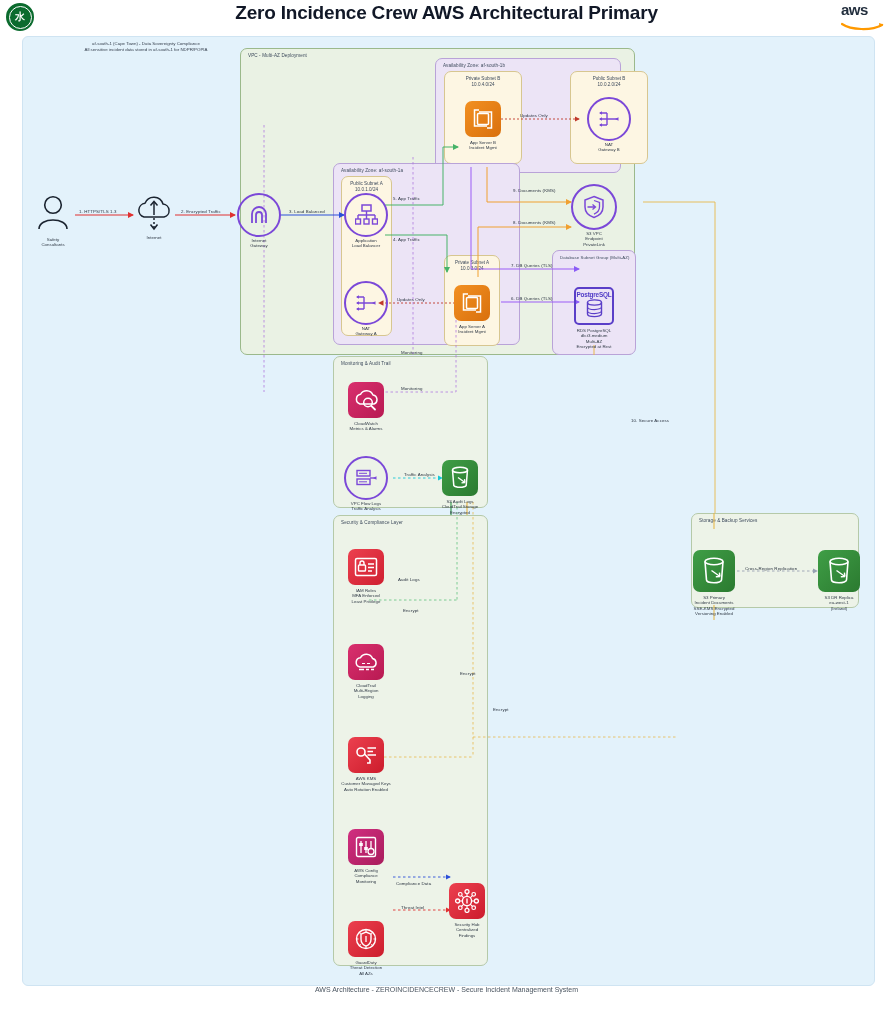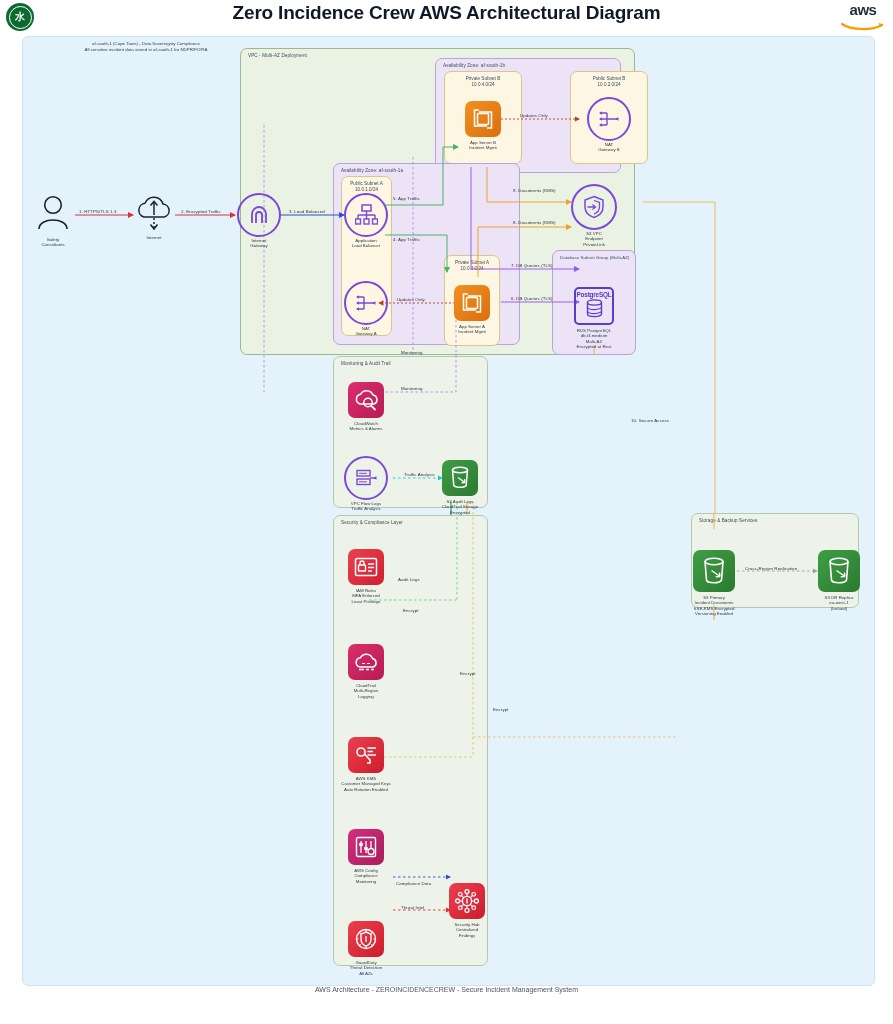--- a/index.html
+++ b/index.html
@@ -10,21 +10,21 @@
   #header{position:absolute;left:0;top:0;width:893px;height:32px;}
   #page-title{position:absolute;left:0;top:2px;width:893px;text-align:center;
               font-size:19px;font-weight:bold;letter-spacing:-.2px;color:#111827;}
   #org-logo{position:absolute;left:6px;top:3px;width:28px;height:28px;border-radius:50%;
             background:#0b6b2e;border:2px solid #0b6b2e;box-sizing:border-box;
             display:flex;align-items:center;justify-content:center;}
   #org-logo .ring{width:21px;height:21px;border-radius:50%;border:1.6px solid #ffffff;
             display:flex;align-items:center;justify-content:center;
             font-size:10px;color:#fff;font-weight:bold;line-height:1;}
   #aws-logo{position:absolute;right:8px;top:3px;width:44px;height:26px;}
-  #aws-logo .txt{font-size:15px;font-weight:bold;color:#232f3e;letter-spacing:-.5px;line-height:14px;text-align:center;}
+  #aws-logo .txt{font-size:15px;font-weight:bold;color:#232f3e;letter-spacing:-.5px;line-height:14px;}
   #aws-logo .smile{margin-top:1px;}
 
   
   #canvas{position:absolute;left:22px;top:36px;width:851px;height:948px;
           background:#e3f2fb;border:1px solid #cfe4f2;border-radius:6px;}
 
   .box{position:absolute;box-sizing:border-box;border-radius:7px;}
   .box > .boxlabel{position:absolute;left:7px;top:4px;font-size:4.6px;color:#3d4a5c;
                    white-space:nowrap;letter-spacing:.1px;}
 
@@ -49,21 +49,21 @@
   #footer{position:absolute;left:0;top:986px;width:893px;text-align:center;
           font-size:7px;color:#4a5560;}
 </style>
 </head>
 <body>
 
 <div id="header">
   <div id="org-logo">
     <div class="ring">水</div>
   </div>
-  <div id="page-title">Zero Incidence Crew AWS Architectural Diagram</div>
+  <div id="page-title">Zero Incidence Crew AWS Architectural Primary</div>
   <div id="aws-logo">
     <div class="txt">aws</div>
     <svg class="smile" width="44" height="9" viewBox="0 0 44 9">
       <path d="M1 2 C10 8, 30 9, 41 3" stroke="#ff9900" stroke-width="2.2" fill="none" stroke-linecap="round"></path>
       <path d="M38 1 L42.5 2.6 L38.5 5.4 Z" fill="#ff9900"></path>
     </svg>
   </div>
 </div>
 
 <div id="canvas">

